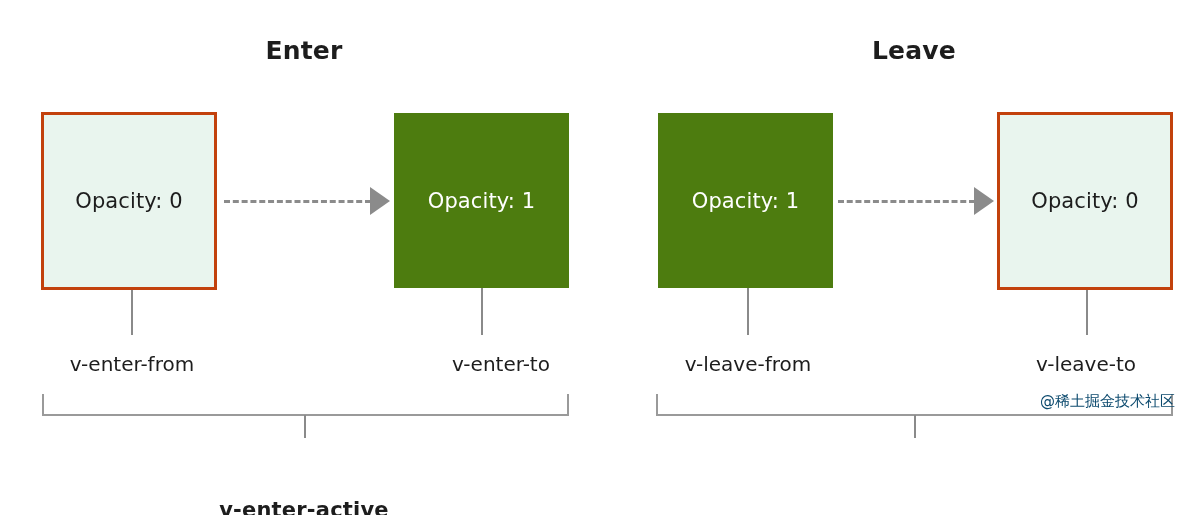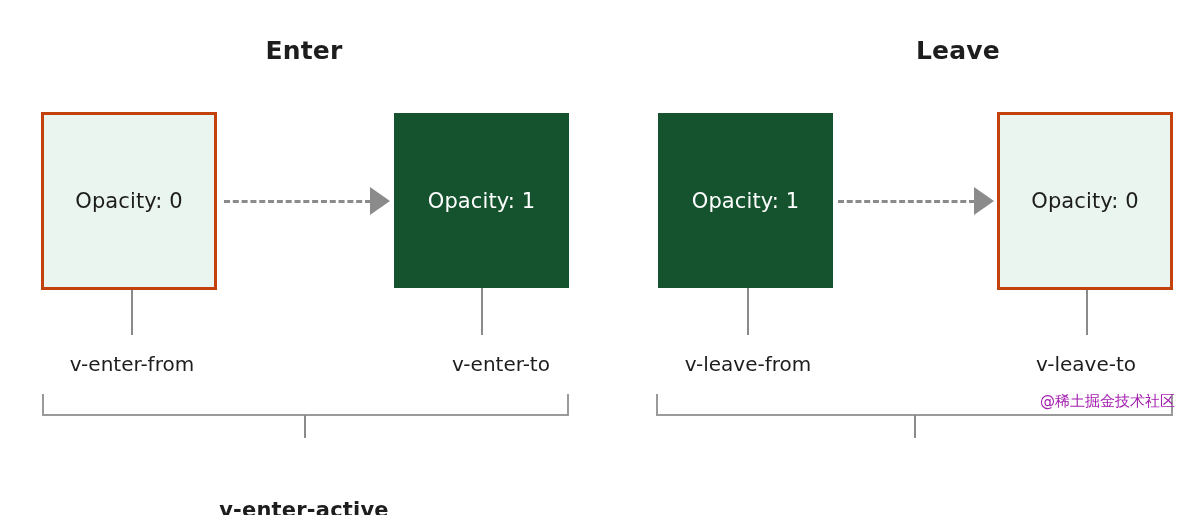--- a/index.html
+++ b/index.html
@@ -1,29 +1,29 @@
 <!DOCTYPE html>
 <html><head>
 <meta charset="utf-8">
 <style>
   html,body{margin:0;padding:0;}
   body{width:1181px;height:515px;background:#ffffff;font-family:"DejaVu Sans",sans-serif;position:relative;overflow:hidden;}
   .stage{position:absolute;left:8px;top:0;width:1181px;height:419px;}
   .section-title{position:absolute;font-family:"DejaVu Sans",sans-serif;font-weight:bold;font-size:25px;color:#1d1d1d;letter-spacing:.2px;text-align:center;white-space:nowrap;transform:translateX(-50%);}
   .box{position:absolute;box-sizing:border-box;display:flex;align-items:center;justify-content:center;font-size:21px;letter-spacing:.1px;}
   .box.light{background:#e9f5ee;border:3px solid #c2410c;color:#1d1d1d;}
-  .box.solid{background:#14532d;border:0;color:#ffffff;}
+  .box.solid{background:#4d7c0f;border:0;color:#ffffff;}
   .arrow-wrap{position:absolute;height:30px;display:flex;align-items:center;}
   .arrow-line{height:0;border-top:3px dashed #8b8b8b;flex:1;}
   .arrow-head{width:0;height:0;border-left:20px solid #8b8b8b;border-top:14px solid transparent;border-bottom:14px solid transparent;margin-left:-1px;}
   .stem{position:absolute;width:2px;background:#8a8a8a;}
   .tag{position:absolute;font-size:20px;color:#1d1d1d;white-space:nowrap;transform:translateX(-50%);}
   .bracket{position:absolute;box-sizing:border-box;border-left:2px solid #9a9a9a;border-right:2px solid #9a9a9a;border-bottom:2px solid #9a9a9a;}
   .active-label{position:absolute;font-weight:bold;font-size:21px;color:#1d1d1d;white-space:nowrap;transform:translateX(-50%);letter-spacing:.2px;margin-top:46px;}
-  .watermark{position:absolute;right:14px;bottom:8px;font-size:15px;color:#a21caf;white-space:nowrap;}
+  .watermark{position:absolute;right:14px;bottom:8px;font-size:15px;color:#0c4a6e;white-space:nowrap;}
 </style>
 </head>
 <body>
 
 <div class="stage">
 
   <div class="section-title" style="left:296px;top:36px;">Enter</div>
 
   <div class="box light" style="left:33px;top:112px;width:176px;height:178px;">
     <span>Opacity: 0</span>
@@ -41,21 +41,21 @@
   <div class="stem" style="left:123px;top:290px;height:45px;"></div>
   <div class="stem" style="left:473px;top:288px;height:47px;"></div>
 
   <div class="tag" style="left:124px;top:352px;">v-enter-from</div>
   <div class="tag" style="left:473px;top:352px;margin-left:20px;">v-enter-to</div>
 
   <div class="bracket" style="left:34px;top:394px;width:527px;height:22px;"></div>
   <div class="stem" style="left:296px;top:415px;height:23px;"></div>
   <div class="active-label" style="left:296px;top:452px;">v-enter-active</div>
 
-  <div class="section-title" style="left:906px;top:36px;margin-left:44px;">Leave</div>
+  <div class="section-title" style="left:906px;top:36px;">Leave</div>
 
   <div class="box solid" style="left:650px;top:113px;width:175px;height:175px;">
     <span>Opacity: 1</span>
   </div>
 
   <div class="arrow-wrap" style="left:830px;top:186px;width:156px;">
     <div class="arrow-line"></div>
     <div class="arrow-head"></div>
   </div>
 

